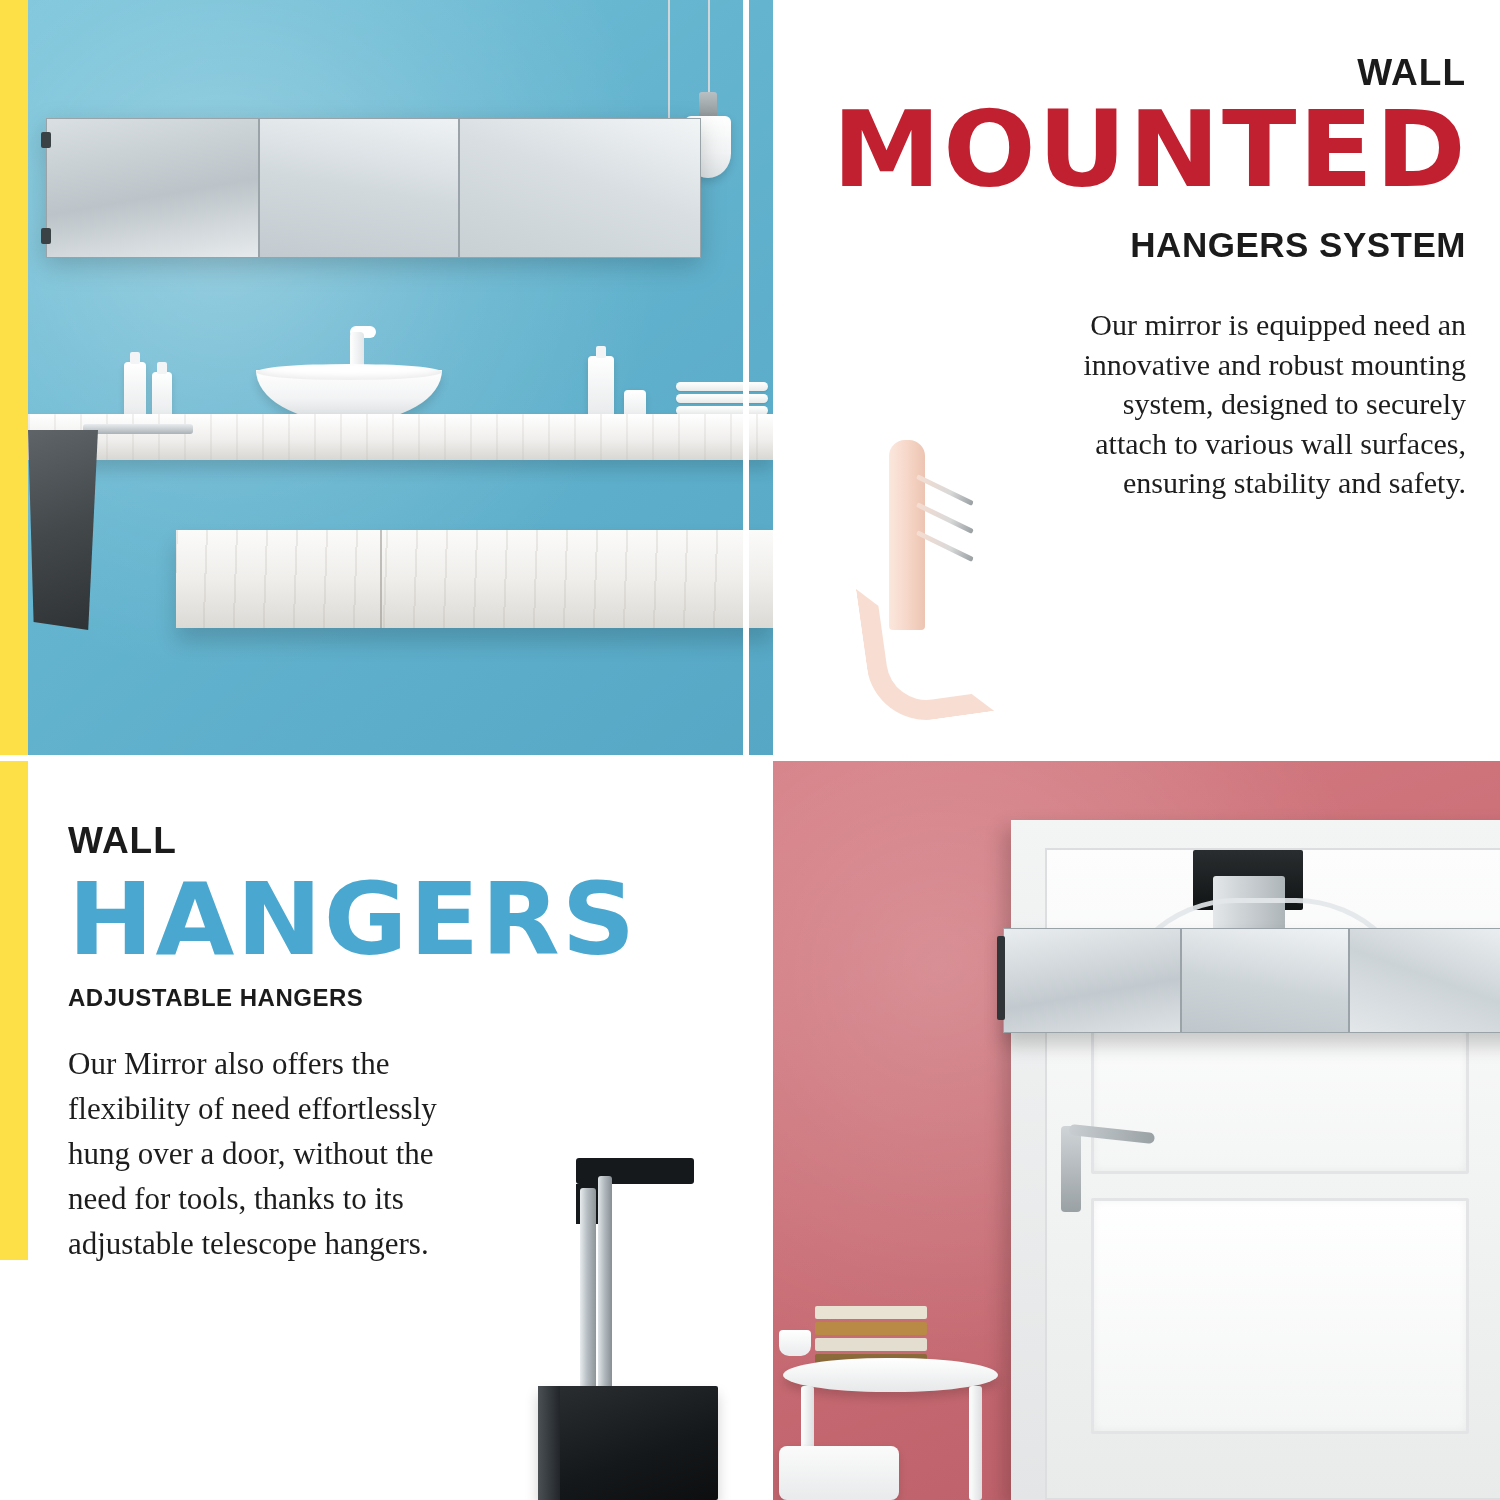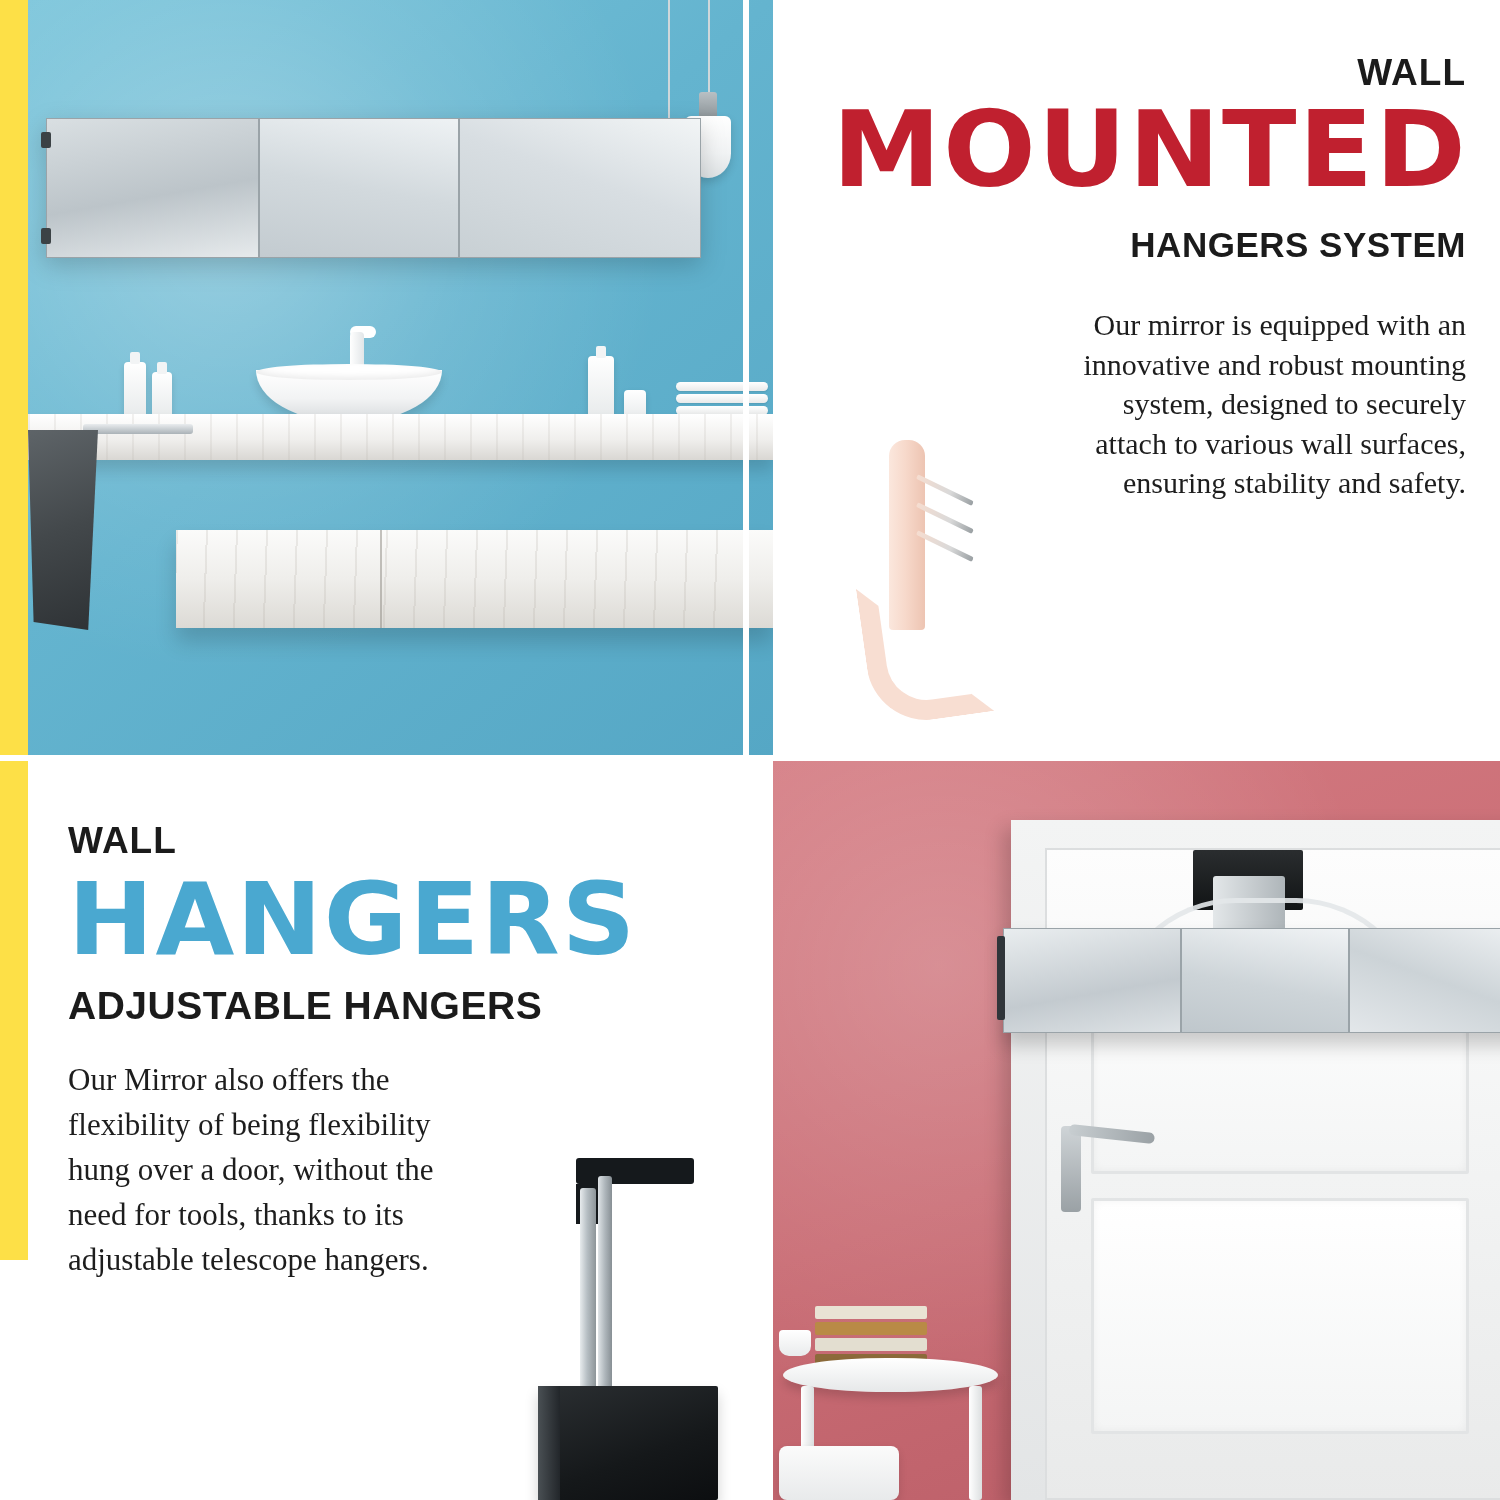--- a/index.html
+++ b/index.html
@@ -325,21 +325,21 @@
     line-height: 1;
     font-weight: 700;
     color: #4aa8d0;
     letter-spacing: 2px;
     margin: 8px 0 14px 0;
     font-family: "DejaVu Sans", sans-serif;
     transform: scaleX(1.02);
     transform-origin: left center;
   }
   .q3 .subhead {
-    font-size: 39px;
+    font-size: 24px;
     font-weight: 700;
     letter-spacing: .5px;
     color: #1b1b1b;
     margin-bottom: 30px;
   }
   .q3 .body {
     font-family: "Liberation Serif", serif;
     font-size: 31px;
     line-height: 1.45;
     color: #1d1d1d;
@@ -639,36 +639,36 @@
     <div class="vanity">
         <div class="vanity-grain"></div>
       </div>
     <div class="vanity-split"></div>
   </div>
 
   <div class="q2">
     <div class="kicker">WALL</div>
     <div class="headline">MOUNTED</div>
     <div class="subhead">HANGERS SYSTEM</div>
-    <div class="body">Our mirror is equipped with an innovative and robust mounting system, designed to securely attach to various wall surfaces, ensuring stability and safety.</div>
+    <div class="body">Our mirror is equipped need an innovative and robust mounting system, designed to securely attach to various wall surfaces, ensuring stability and safety.</div>
 
     <div class="hook">
       <div class="hook-body"></div>
       <div class="hook-curve"></div>
       <div class="nail n1"></div>
       <div class="nail n2"></div>
       <div class="nail n3"></div>
     </div>
   </div>
 
   <div class="q3">
     <div class="kicker">WALL</div>
     <div class="headline">HANGERS</div>
     <div class="subhead">ADJUSTABLE HANGERS</div>
-    <div class="body">Our Mirror also offers the flexibility of being flexibility hung over a door, without the need for tools, thanks to its adjustable telescope hangers.</div>
+    <div class="body">Our Mirror also offers the flexibility of need effortlessly hung over a door, without the need for tools, thanks to its adjustable telescope hangers.</div>
 
     <div class="hanger-shot">
       <div class="hanger-arm"></div>
       <div class="hanger-arm2"></div>
       <div class="hanger-tube2"></div>
       <div class="hanger-tube"></div>
       <div class="hanger-mirror">
         <div class="edge"></div>
       </div>
     </div>

